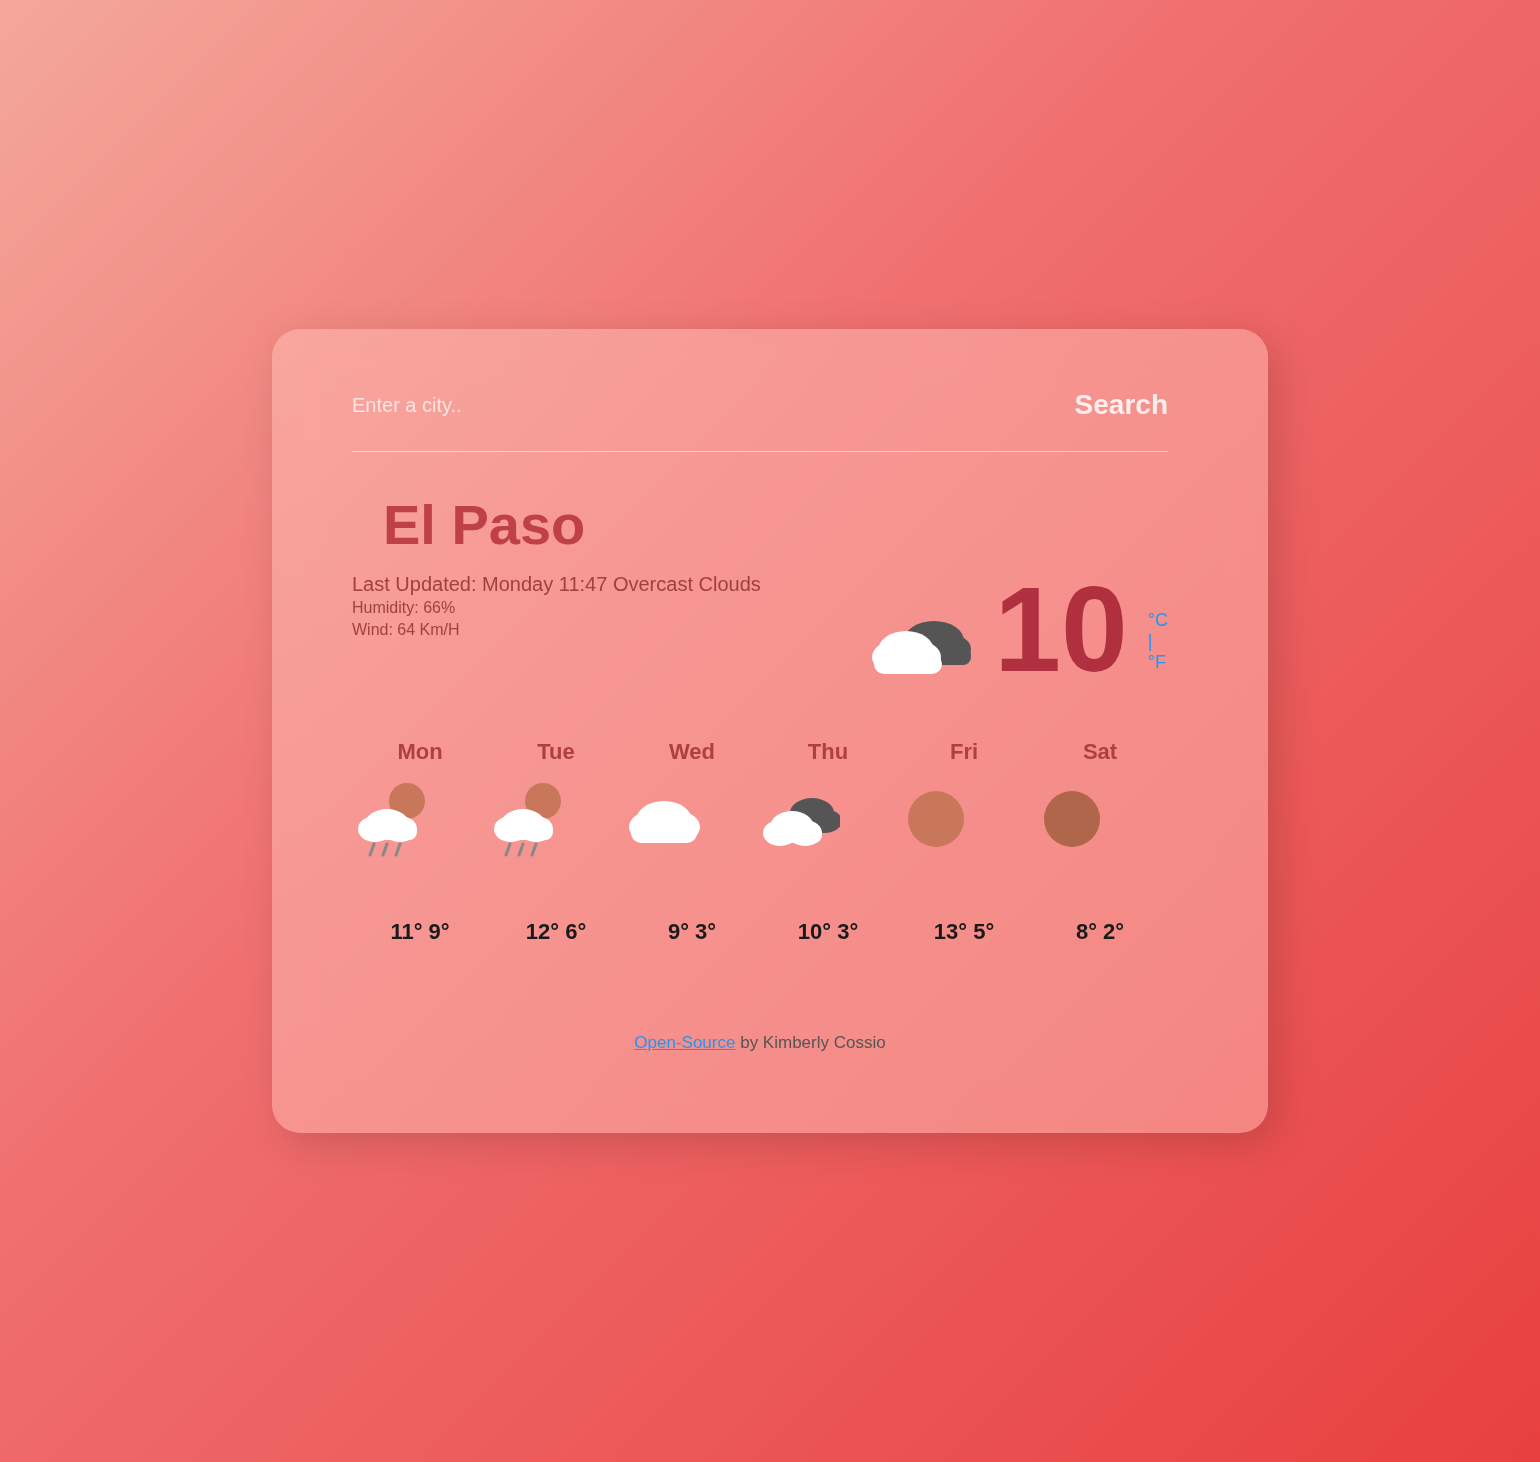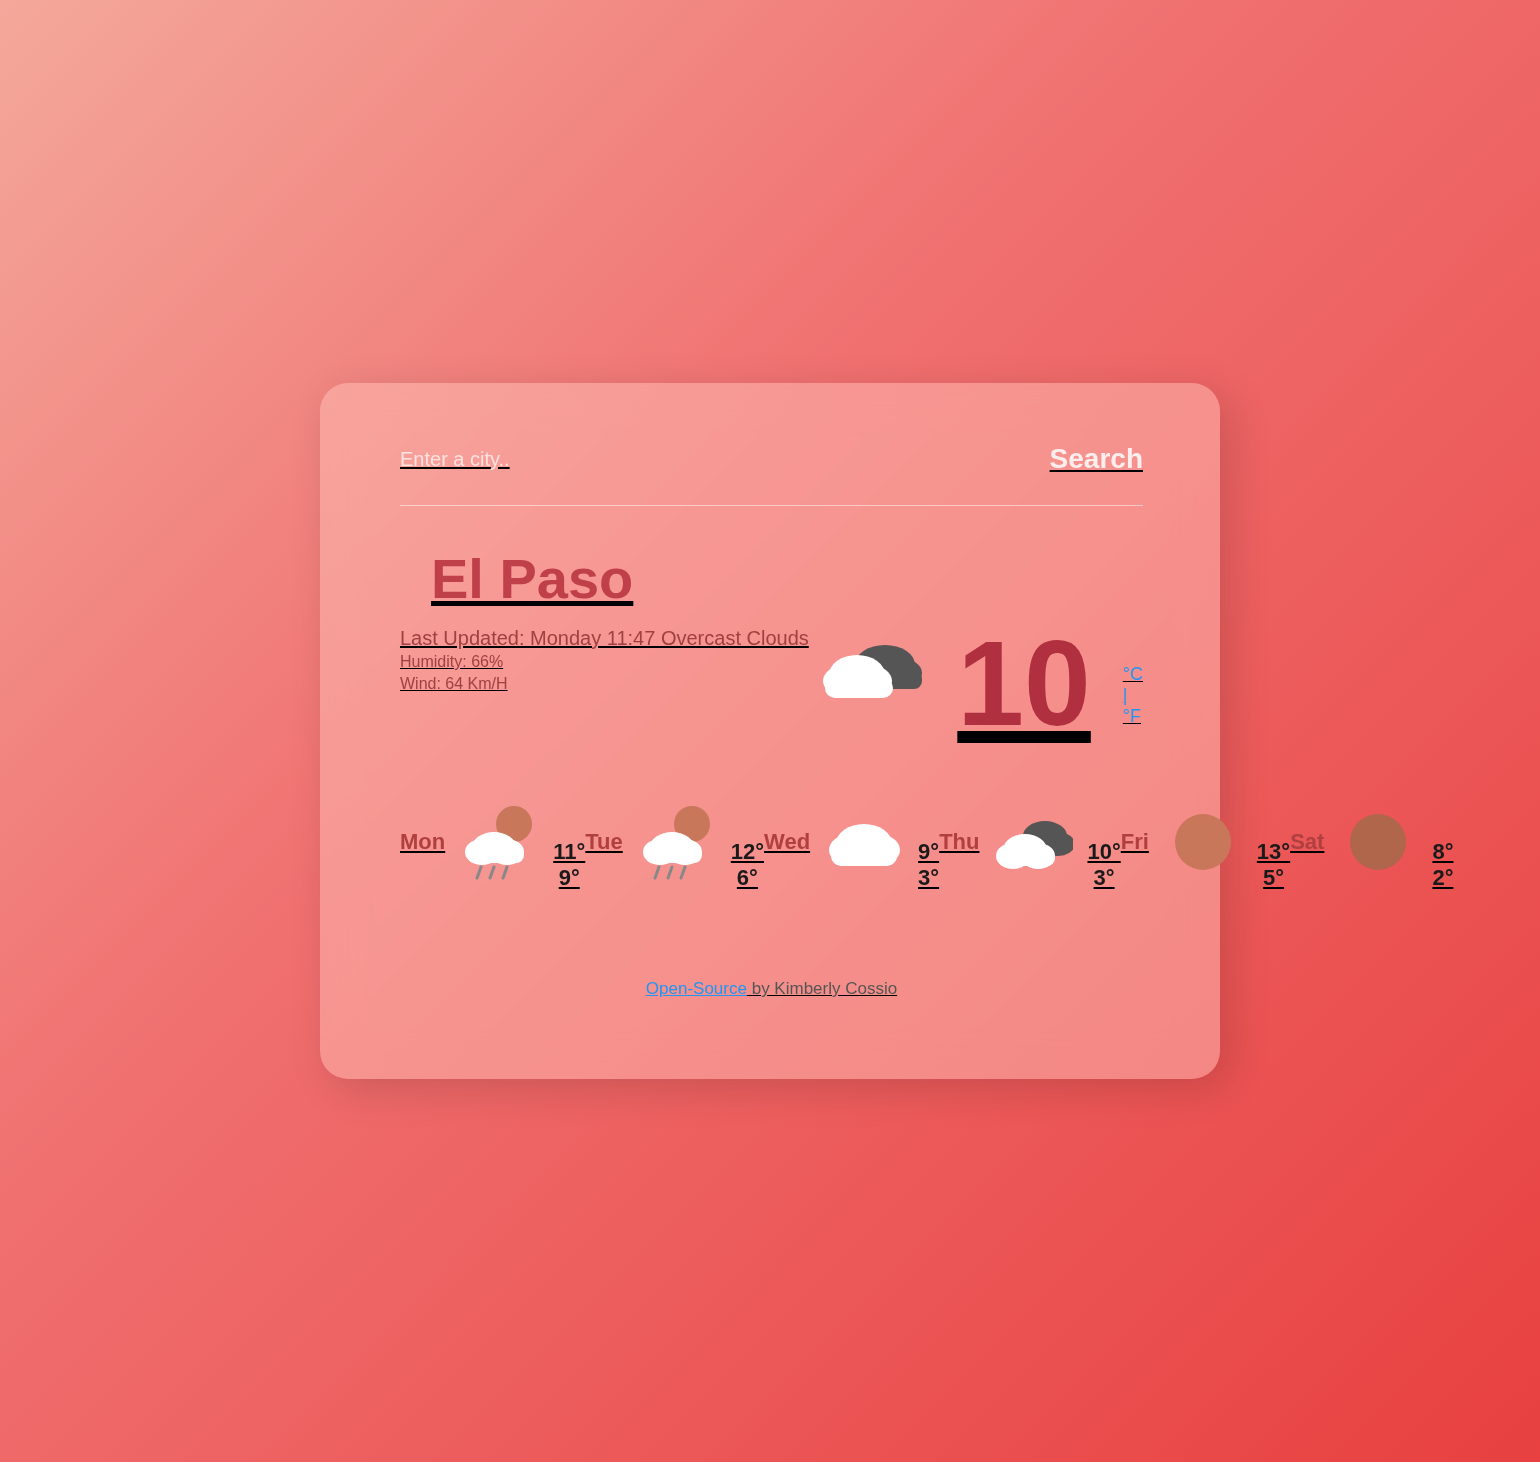--- a/index.html
+++ b/index.html
@@ -11,24 +11,23 @@
       display: flex;
       align-items: center;
       justify-content: center;
       font-family: 'Segoe UI', Arial, sans-serif;
     }
 
     .card {
       background: rgba(255, 200, 190, 0.45);
       backdrop-filter: blur(20px);
       border-radius: 28px;
-      width: 900px;
-      padding: 60px 77px 80px 80px;
+      width: 996px;
+      padding: 60px 100px 80px 80px;
       box-shadow: 10px 10px 40px rgba(0,0,0,0.15);
-      text-decoration: underline;
     }
 
     .search-row {
       display: flex;
       align-items: center;
       justify-content: space-between;
       margin-bottom: 30px;
     }
 
     .search-input {
@@ -90,22 +89,22 @@
       margin-bottom: 4px;
     }
 
     .wind {
       font-size: 16px;
       color: #a04040;
     }
 
     .temp-display {
       display: flex;
-      align-items: flex-start;
-      gap: 32px;
+      align-items: flex-end;
+      gap: 20px;
     }
 
     .temp-number {
       font-size: 120px;
       font-weight: bold;
       color: #b03040;
       line-height: 1;
     }
 
     .unit-toggle {
@@ -124,22 +123,21 @@
     
     .forecast-row {
       display: flex;
       justify-content: space-between;
       margin-top: 50px;
       text-align: center;
     }
 
     .forecast-day {
       display: flex;
-      flex-direction: row;
-      align-items: center;
+      flex-direction: column;
       gap: 14px;
       flex: 1;
     }
 
     .day-label {
       font-size: 22px;
       font-weight: bold;
       color: #b04040;
     }
 

